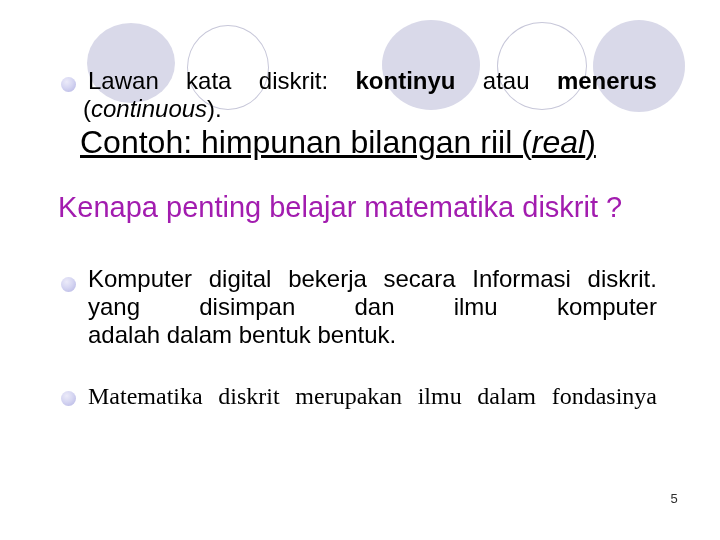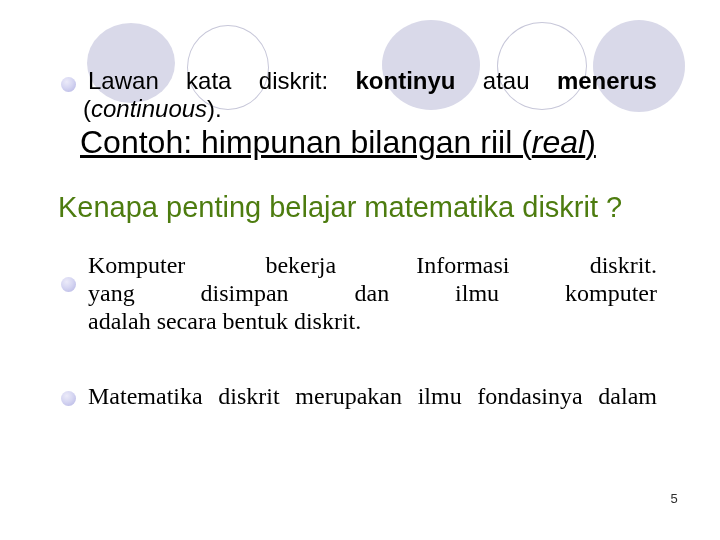--- a/index.html
+++ b/index.html
@@ -36,39 +36,39 @@
     font-size: 24px;
     line-height: 28px;
     color: #000000;
   }
   .jline {
     display: flex;
     justify-content: space-between;
     height: 28px;
   }
   .b1 { top: 67px; }
-  .b2 { top: 251px; font-family: Liberation Serif, serif; }
+  .b2 { top: 265px; }
   .b3 { top: 382px; font-family: Liberation Serif, serif; }
   .hang { margin-left: -5px; }
   .note {
     position: absolute;
     left: 80px;
     top: 128px;
     font-size: 32px;
     line-height: 28px;
     white-space: pre;
     text-decoration: underline;
   }
   .heading {
     position: absolute;
     left: 58px;
     top: 190px;
     font-size: 29px;
     line-height: 34px;
-    color: #4d7c0f;
+    color: #a21caf;
     white-space: pre;
   }
   b, .bold { font-weight: bold; }
   i, .italic { font-style: italic; }
   
   .sphere {
     position: absolute;
     width: 15px;
     height: 15px;
     border-radius: 50%;
@@ -115,40 +115,42 @@
     <div class="hang"><span>(</span><span class="italic">continuous</span><span>).</span></div>
   </div>
 
   <div class="note"><span>Contoh: himpunan bilangan riil (</span><span class="italic">real</span><span>)</span></div>
 
   <div class="heading">Kenapa penting belajar matematika diskrit ?</div>
 
   <div class="textblock b2">
     <div class="jline">
       <span>Komputer</span>
+      <span>digital</span>
       <span>bekerja</span>
+      <span>secara</span>
       <span>Informasi</span>
       <span>diskrit.</span>
     </div>
     <div class="jline">
       <span>yang</span>
       <span>disimpan</span>
       <span>dan</span>
       <span>ilmu</span>
       <span>komputer</span>
     </div>
-    <div>adalah secara bentuk diskrit.</div>
+    <div>adalah dalam bentuk bentuk.</div>
   </div>
 
   <div class="textblock b3">
     <div class="jline">
       <span>Matematika</span>
       <span>diskrit</span>
       <span>merupakan</span>
       <span>ilmu</span>
+      <span>dalam</span>
       <span>fondasinya</span>
-      <span>dalam</span>
     </div>
   </div>
 
   <div class="page-number">5</div>
 
 </div>
 
 </body></html>

